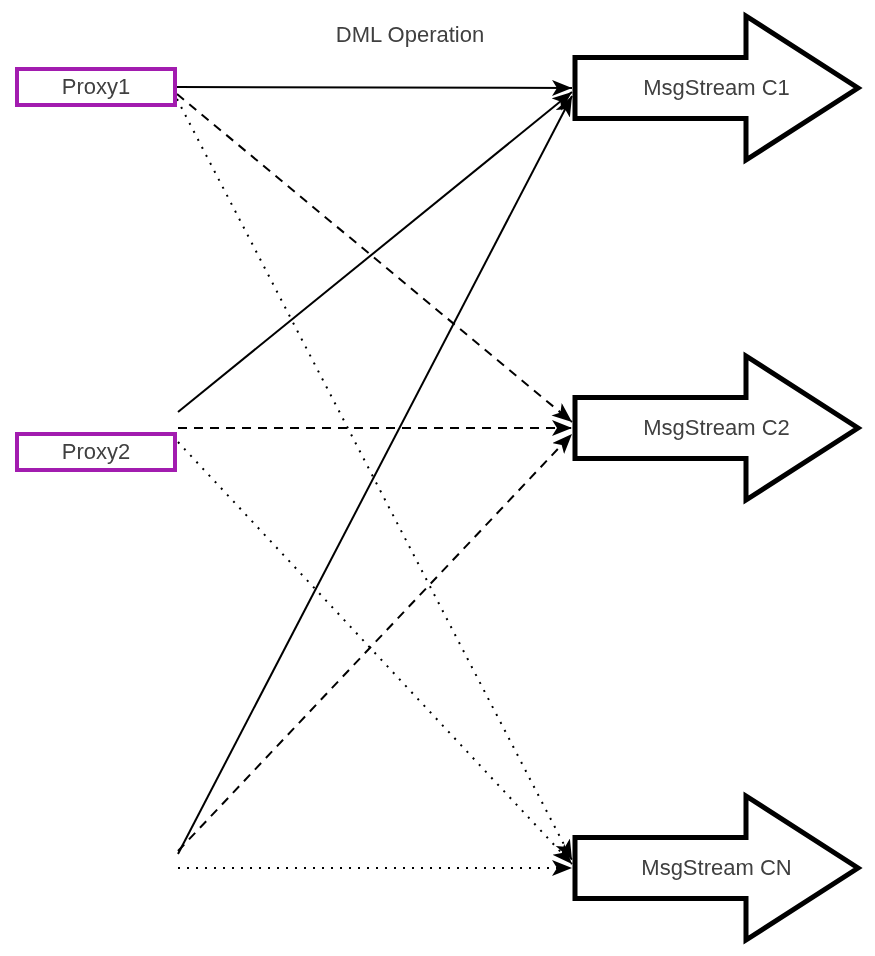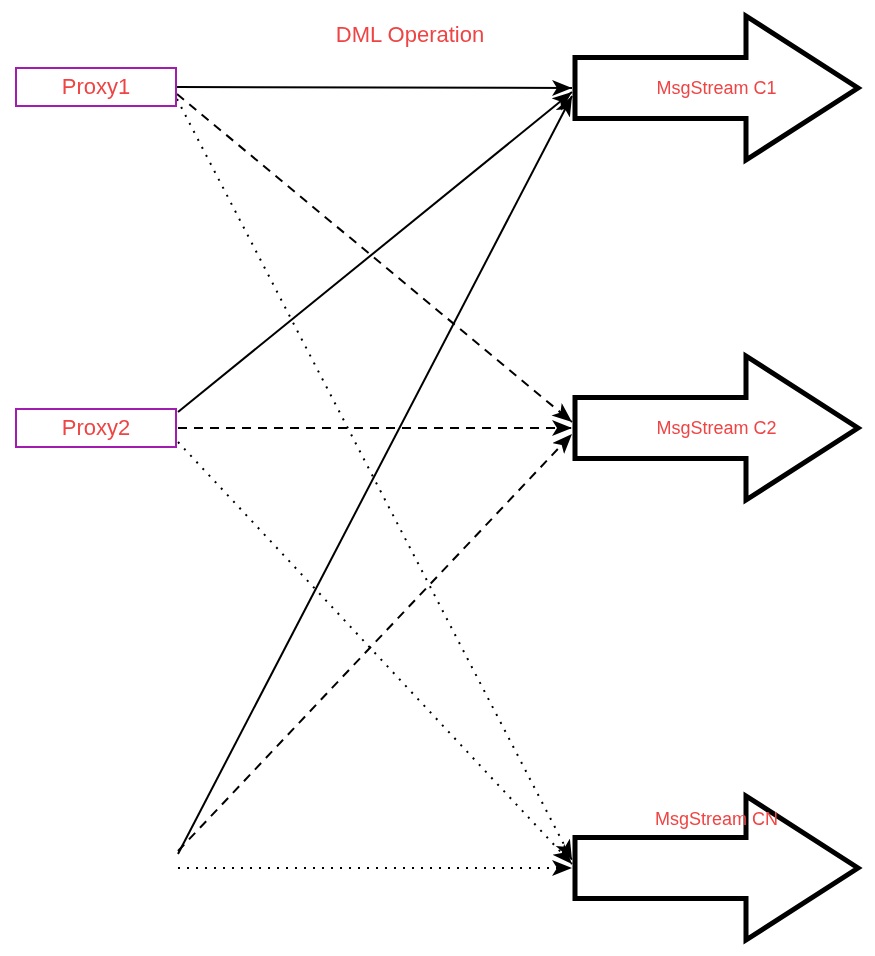--- a/index.html
+++ b/index.html
@@ -2,50 +2,50 @@
 <html><head>
 <meta charset="utf-8">
 <style>
   html, body { margin: 0; padding: 0; background: #ffffff; }
   .canvas {
     position: relative;
     width: 875px;
     height: 956px;
     background: #ffffff;
     font-family: "Liberation Sans", sans-serif;
-    color: #ef4444;
+    color: #404040;
     overflow: hidden;
   }
   .layer { position: absolute; left: 0; top: 0; }
   .edge { stroke: #000000; stroke-width: 2; fill: none; marker-end: url(#ah); }
   .edge.dashed { stroke-dasharray: 9 7; }
   .edge.dotted { stroke-dasharray: 2 7; }
   .block-arrow { fill: #ffffff; stroke: #000000; stroke-width: 5; stroke-linejoin: miter; }
   .proxy-box {
     position: absolute;
     left: 15px;
     width: 162px;
     height: 40px;
     box-sizing: border-box;
-    border: 2px solid #a21caf;
+    border: 4px solid #a21caf;
     background: #ffffff;
     display: flex;
     align-items: center;
     justify-content: center;
     font-size: 22px;
   }
   .stream-label {
     position: absolute;
     left: 575px;
     width: 283px;
     height: 30px;
     display: flex;
     align-items: center;
     justify-content: center;
-    font-size: 18px;
+    font-size: 22px;
     white-space: nowrap;
   }
   .dml-label {
     position: absolute;
     left: 300px;
     top: 22px;
     width: 220px;
     text-align: center;
     font-size: 22px;
     line-height: 25px;
@@ -80,21 +80,21 @@
     <polygon class="block-arrow" points="575,837.5 746,837.5 746,796 858,868 746,940 746,898.5 575,898.5"></polygon>
   </svg>
 
   <div class="dml-label">
     <div>DML Operation</div>
   </div>
 
   <div class="proxy-box" style="top:67px">
     <span>Proxy1</span>
   </div>
-  <div class="proxy-box" style="top:408px">
+  <div class="proxy-box" style="top:432px">
     <span>Proxy2</span>
   </div>
 
   <div class="stream-label" style="top:73px">MsgStream C1</div>
   <div class="stream-label" style="top:413px">MsgStream C2</div>
-  <div class="stream-label" style="top:804px">MsgStream CN</div>
+  <div class="stream-label" style="top:853px">MsgStream CN</div>
 
 </div>
 
 </body></html>

